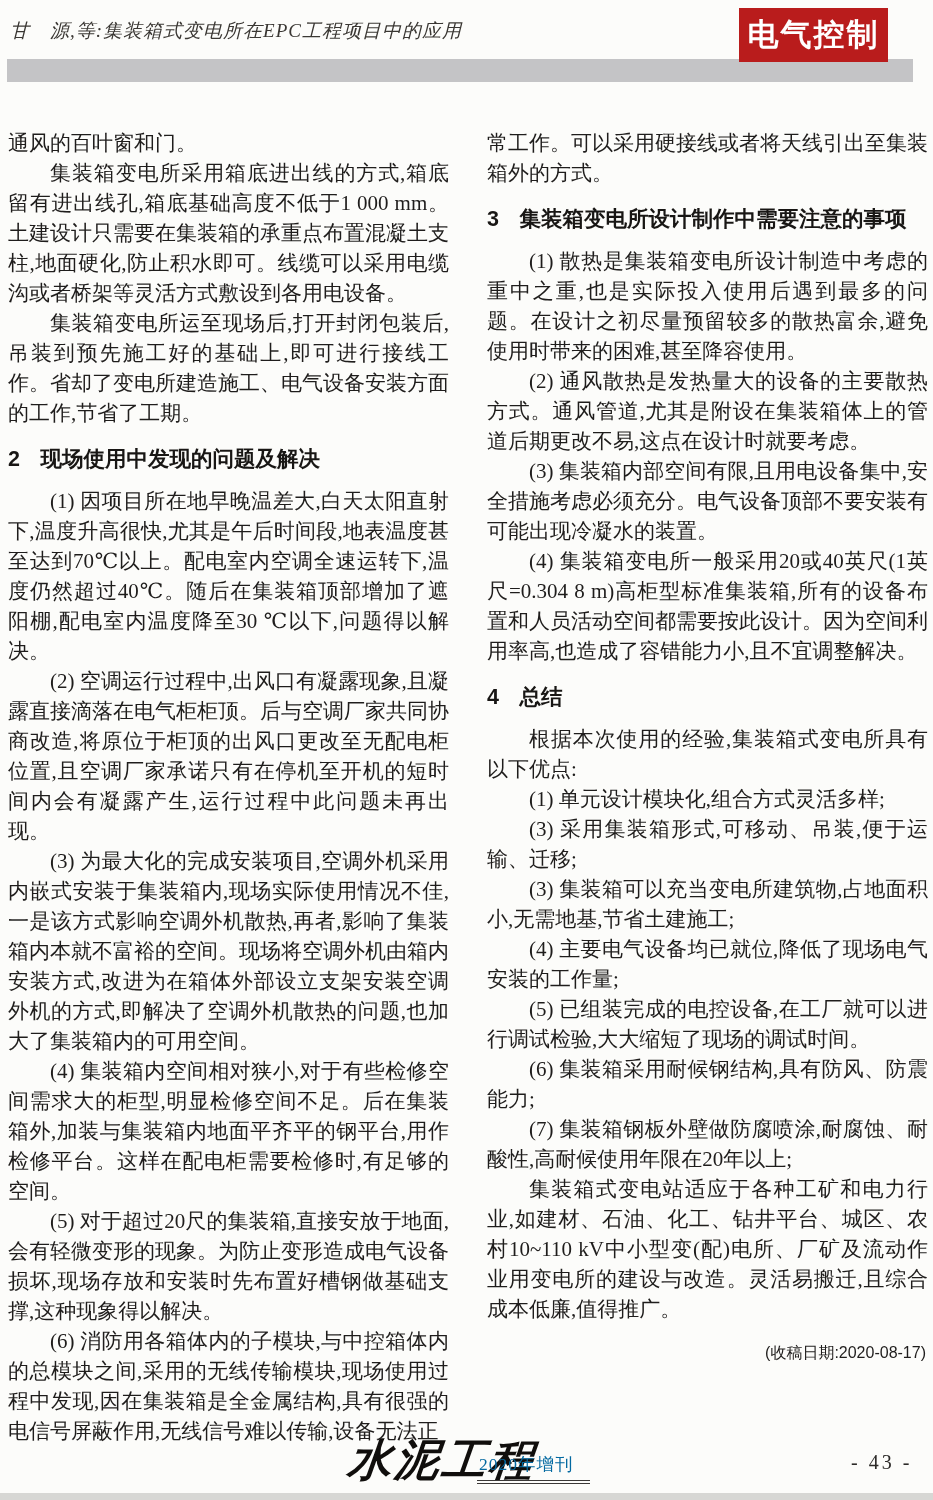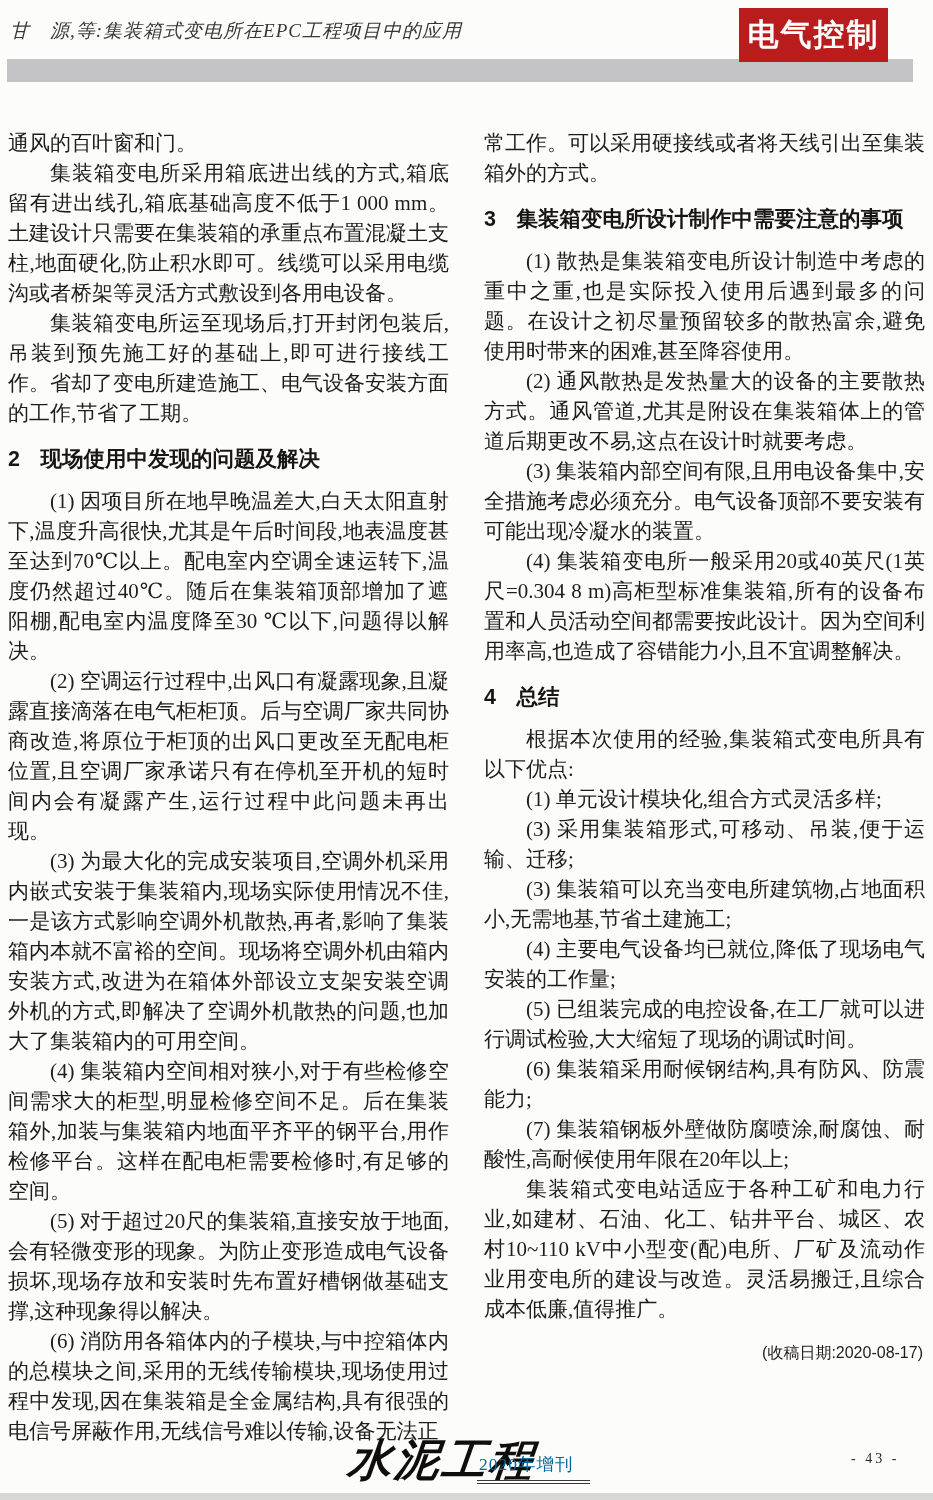--- a/index.html
+++ b/index.html
@@ -29,21 +29,21 @@
     font-weight:bold; font-size:31px; letter-spacing:2px;
   }
   .header-rule {
     position:absolute; top:59px; left:7px; width:906px; height:23px;
     background:#c4c4c6; z-index:1;
   }
 
   
   .columns {
     position:absolute; top:128px; left:8px; width:917px;
-    display:flex; gap:28px; z-index:2;justify-content:space-between;
+    display:flex; gap:38px; z-index:2;
   }
   .col {
     width:441px; flex:0 0 441px;
     font-size:21px; line-height:30px;
     text-align:justify;
   }
   .col p { margin:0; text-indent:2em; }
   .col p.cont { text-indent:0; }
   .sec {
     font-family:"Liberation Sans","DejaVu Sans",sans-serif;
@@ -72,21 +72,21 @@
   }
   .journal-edition {
     position:absolute; left:477px; top:16px;
     font-size:17.5px; letter-spacing:1px; color:#0369a1;
     border-bottom:4px double #3b3836;
     padding:0 16px 4px 2px;
     white-space:nowrap;
   }
   .page-number {
     position:absolute; left:851px; top:15px;
-    font-size:14px; letter-spacing:3px; color:#2c2a28;
+    font-size:20px; letter-spacing:3px; color:#2c2a28;
     white-space:nowrap;
   }
   .bottom-strip {
     position:absolute; bottom:0; left:0; width:933px; height:7px;
     background:#d7d7d4;
   }
 </style>
 </head>
 <body>
 

